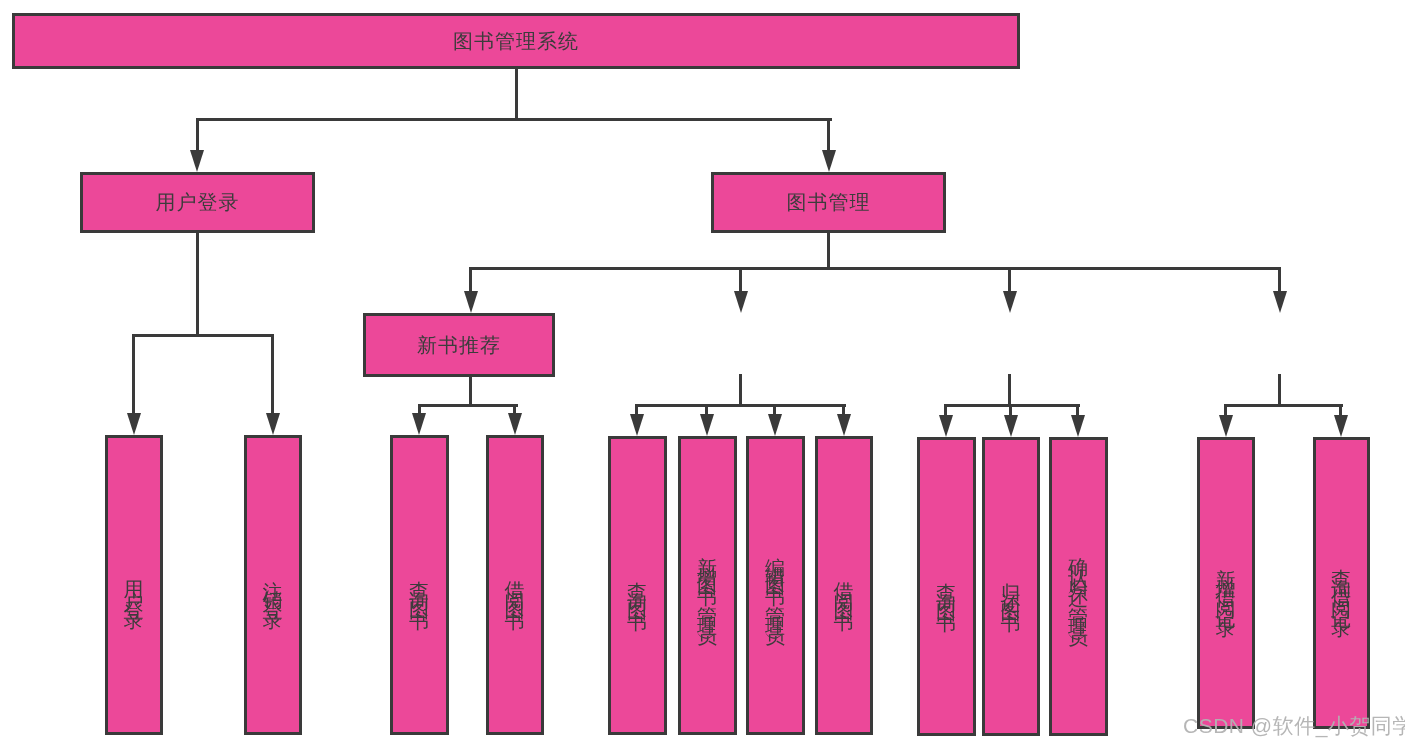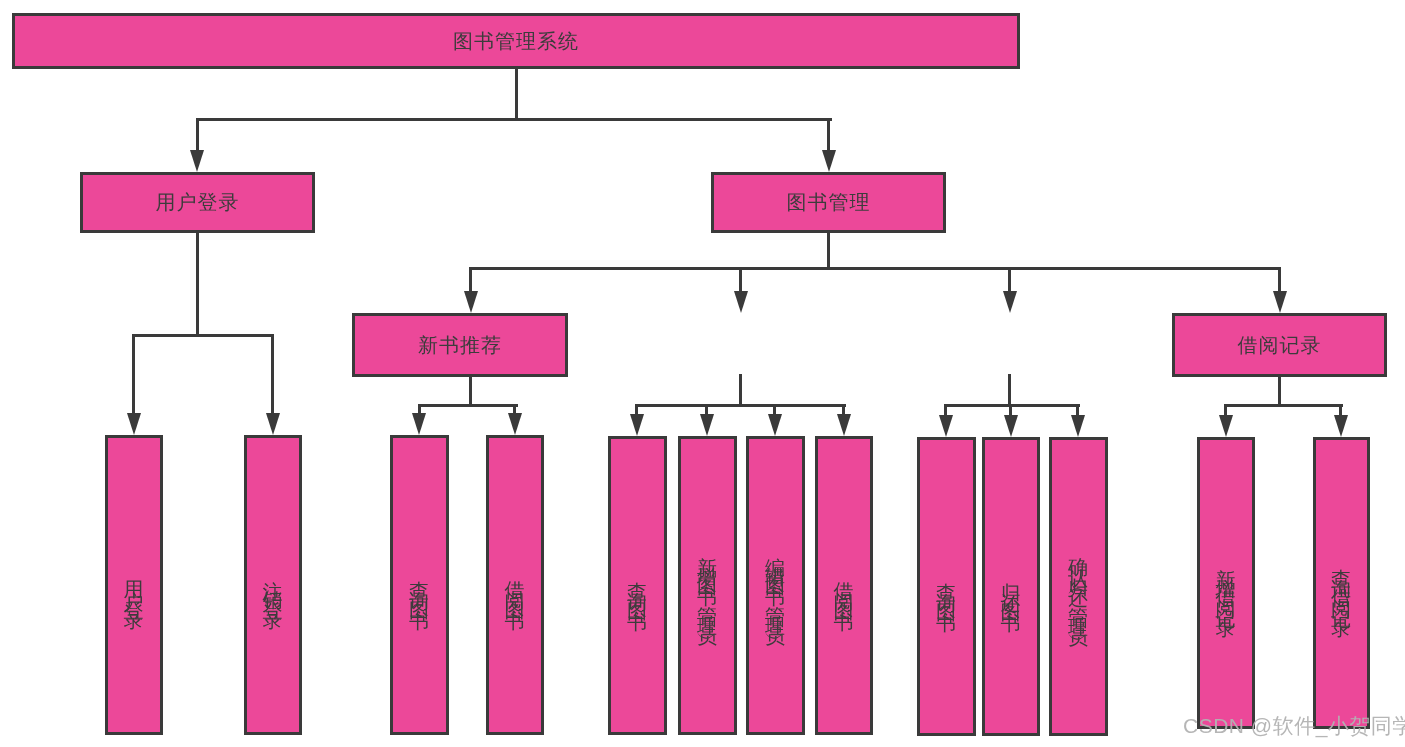--- a/index.html
+++ b/index.html
@@ -99,25 +99,22 @@
     <span>图书管理系统</span>
   </div>
 
   <div class="box h" style="left:80px;top:172px;width:235px;height:61px">
     <span>用户登录</span>
   </div>
   <div class="box h" style="left:711px;top:172px;width:235px;height:61px">
     <span>图书管理</span>
   </div>
 
-  <div class="box h" style="left:352px;top:313px;width:216px;height:64px">
+  <div class="box h" style="left:363px;top:313px;width:192px;height:64px">
     <span>新书推荐</span>
-  </div>
-  <div class="box h" style="left:1172px;top:313px;width:215px;height:64px">
-    <span>借阅记录</span>
   </div>
 
   <div class="box v" style="left:105px;top:435px;width:58px;height:300px">
     <span>用户登录</span>
   </div>
   <div class="box v" style="left:244px;top:435px;width:58px;height:300px">
     <span>注销登录</span>
   </div>
 
   <div class="box v" style="left:390px;top:435px;width:59px;height:300px">

